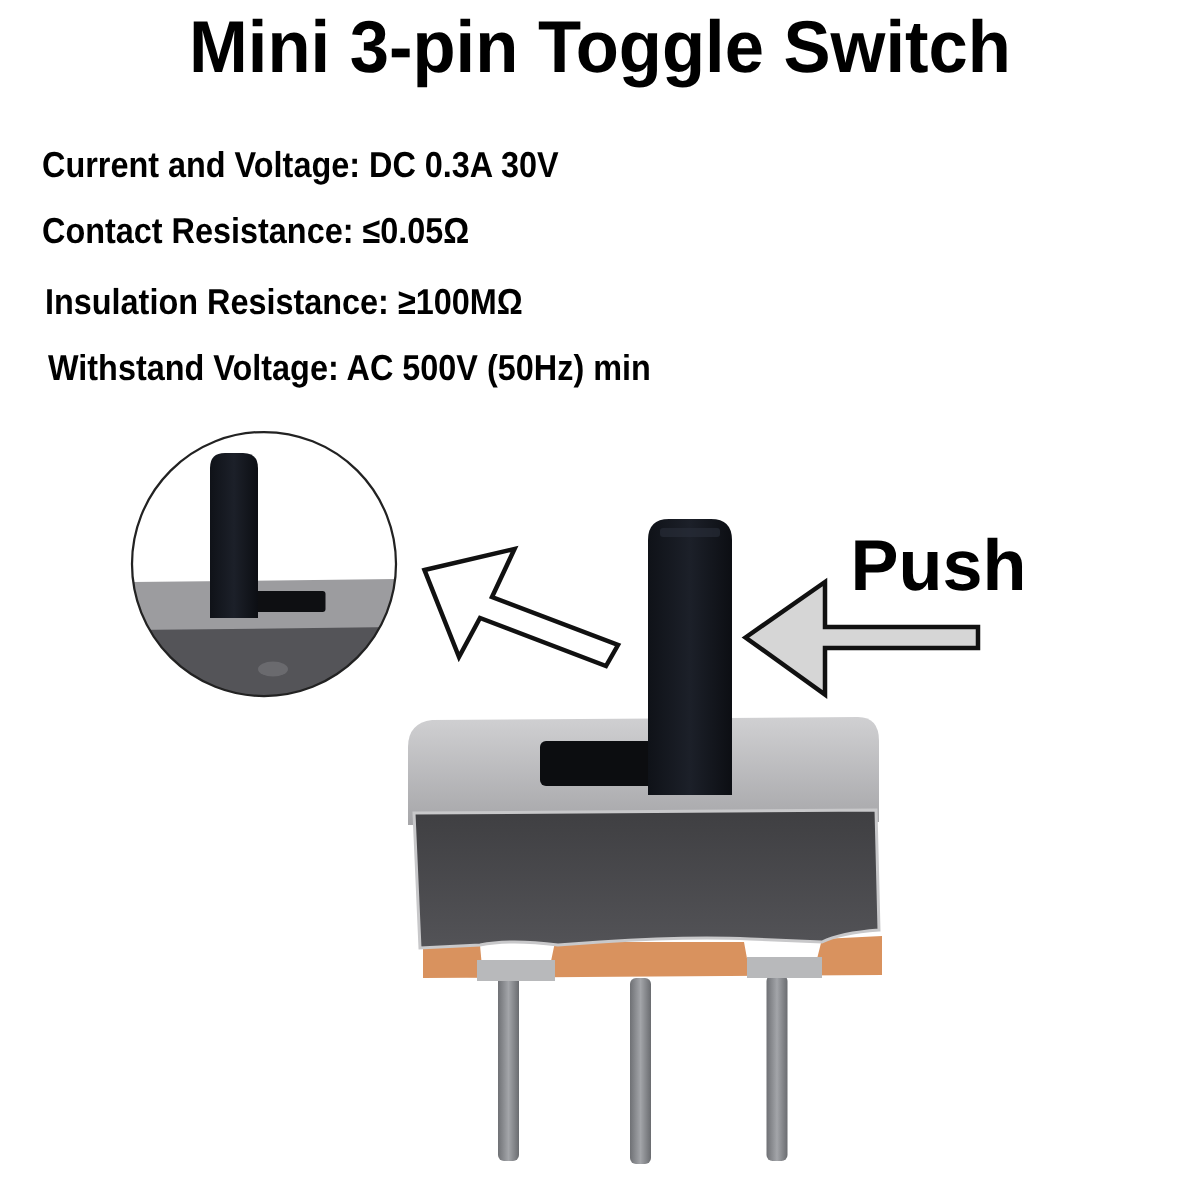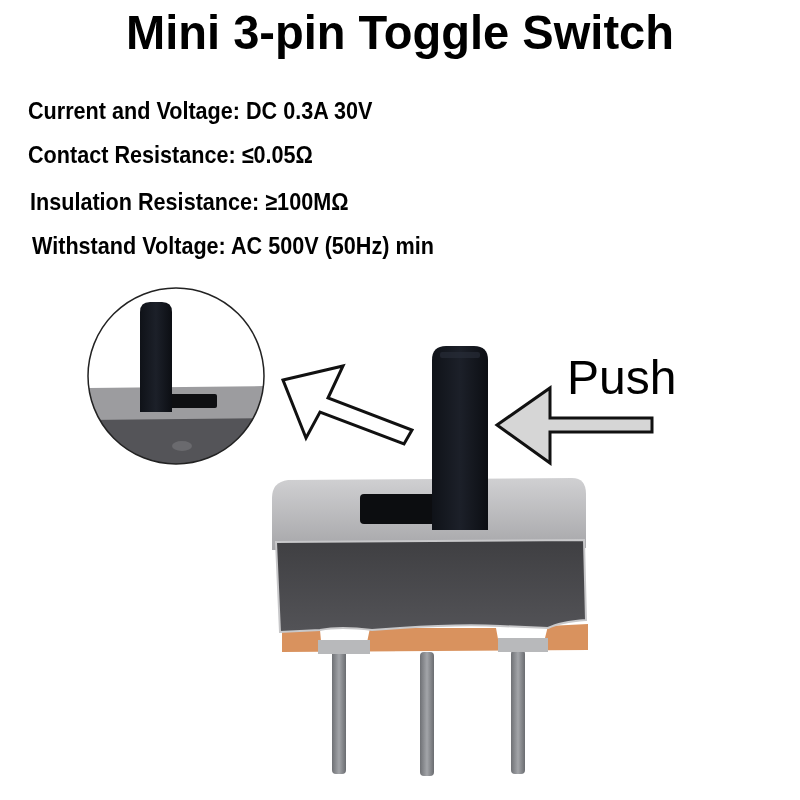--- a/index.html
+++ b/index.html
@@ -6,21 +6,21 @@
     body { width: 800px; height: 800px; position: relative; overflow: hidden;
            font-family: "Liberation Sans", sans-serif; color: #000; }
     .title { position: absolute; left: 0; width: 800px; top: 4px; text-align: center;
              font-size: 49px; font-weight: bold; letter-spacing: 0px; transform: scaleX(0.96); }
     .spec { position: absolute; font-weight: bold; font-size: 24px; white-space: nowrap;
             transform-origin: left center; transform: scaleX(0.9); }
     .s0 { left: 28px; top: 97px; }
     .s1 { left: 28px; top: 141px; }
     .s2 { left: 30px; top: 188px; }
     .s3 { left: 32px; top: 232px; }
-    .push { position: absolute; left: 567px; top: 350px; font-size: 48px; font-weight: normal; }
+    .push { position: absolute; left: 567px; top: 350px; font-size: 48px; font-weight: bold; }
     .art { position: absolute; left: 0; top: 0; }
   </style>
 </head>
 <body>
 
 <div class="title">Mini 3-pin Toggle Switch</div>
 
 <div class="spec s0">Current and Voltage: DC 0.3A 30V</div>
 <div class="spec s1">Contact Resistance: ≤0.05Ω</div>
 <div class="spec s2">Insulation Resistance: ≥100MΩ</div>

